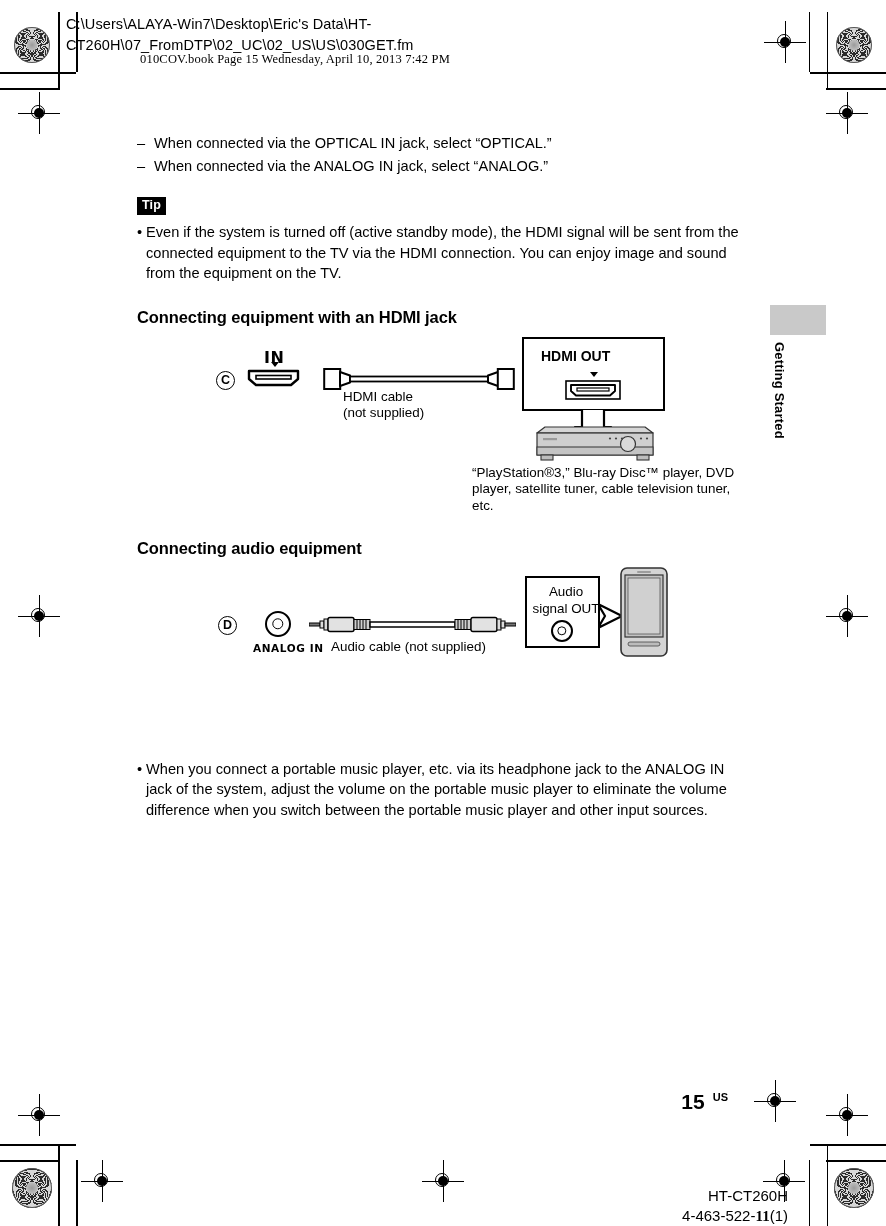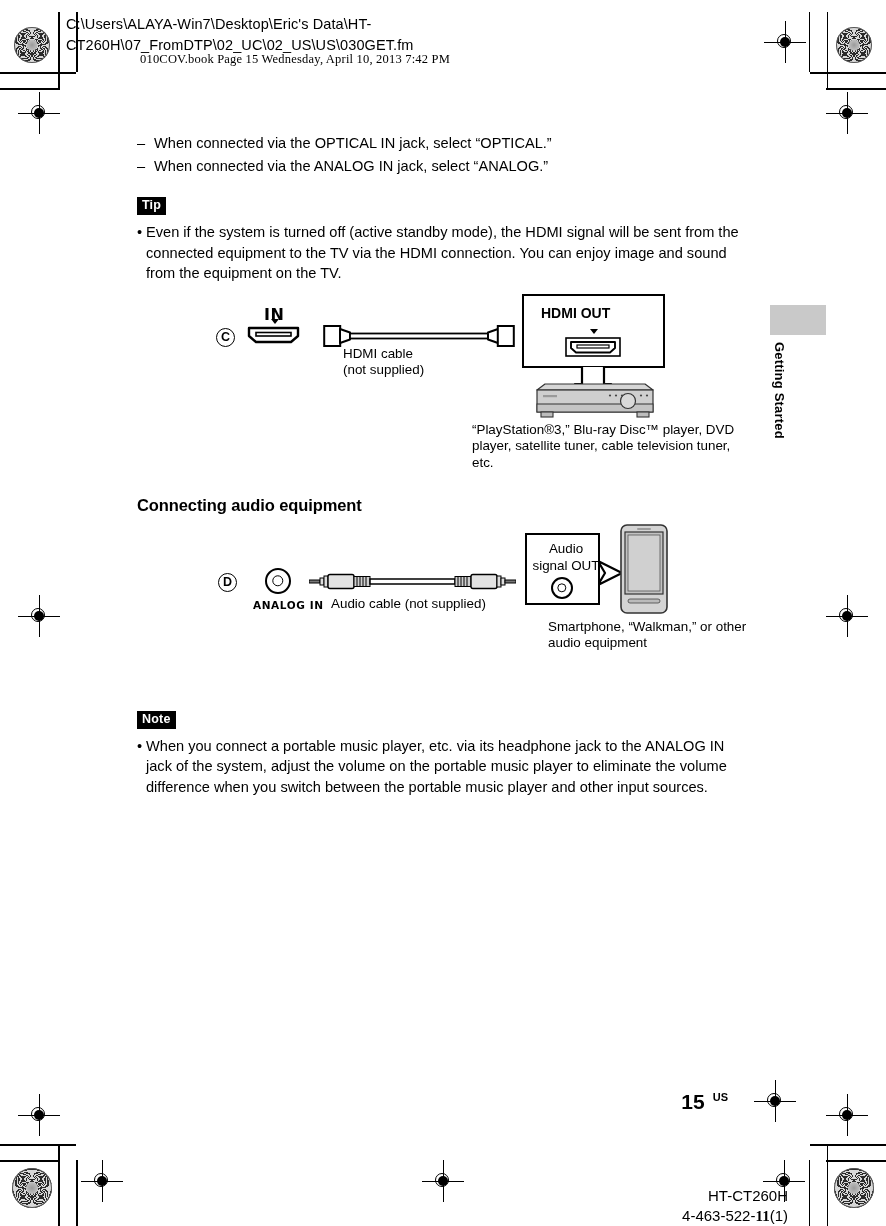--- a/index.html
+++ b/index.html
@@ -193,20 +193,21 @@
 
     <div style="height:18px;"></div>
     <div>
       <span class="taglabel">Tip</span>
     </div>
     <div class="bullet" style="margin-top:7px;">
       <span class="bdot">•</span>
       <span class="btxt">Even if the system is turned off (active standby mode), the HDMI signal will be sent from the connected equipment to the TV via the HDMI connection. You can enjoy image and sound from the equipment on the TV.</span>
     </div>
 
+    <h2 class="sec" style="margin-top:24px;">Connecting equipment with an HDMI jack</h2>
 
     <div class="diagram" style="height:200px;margin-top:6px;">
 
       <div class="circled" style="left:79px;top:38px;">C</div>
 
       <div style="position:absolute;left:127px;top:15px;font-size:16px;font-weight:bold;font-family:'DejaVu Sans',sans-serif;letter-spacing:.5px;">IN</div>
       <div class="tri" style="left:134px;top:29px;"></div>
       <svg class="hdmiport" style="left:110px;top:36px;" width="53" height="18" viewBox="0 0 53 18">
         <path d="M2 2 H51 V10 L44 16 H9 L2 10 Z" fill="#fff" stroke="#000" stroke-width="2.4" stroke-linejoin="round"></path>
         <rect x="9" y="6.5" width="35" height="3.5" fill="#fff" stroke="#000" stroke-width="1.6"></rect>
@@ -298,27 +299,23 @@
       </svg>
 
       <svg style="position:absolute;left:482px;top:0px;" width="50" height="92" viewBox="0 0 50 92">
         <rect x="2" y="2" width="46" height="88" rx="6" fill="#d4d4d4" stroke="#333" stroke-width="1.6"></rect>
         <rect x="6" y="9" width="38" height="62" fill="#c2c2c2" stroke="#333" stroke-width="1.2"></rect>
         <rect x="9" y="12" width="32" height="56" fill="#d0d0d0" stroke="#555" stroke-width="0.8"></rect>
         <rect x="9" y="76" width="32" height="4" rx="2" fill="#bbb" stroke="#444" stroke-width="0.8"></rect>
         <rect x="18" y="5" width="14" height="2" rx="1" fill="#9d9d9d"></rect>
       </svg>
 
-      <div class="lbl" style="left:411px;top:96px;width:220px;">Smartphone, “Walkman,” or other audio equipment</div>
     </div>
 
     <div style="height:6px;"></div>
-    <div>
-      <span class="taglabel">Note</span>
-    </div>
     <div class="bullet" style="margin-top:7px;">
       <span class="bdot">•</span>
       <span class="btxt">When you connect a portable music player, etc. via its headphone jack to the ANALOG IN jack of the system, adjust the volume on the portable music player to eliminate the volume difference when you switch between the portable music player and other input sources.</span>
     </div>
   </div>
 
   <div class="tabgrey" style="left: 770px; top: 305px; width: 56px; height: 30px; background: rgb(201, 201, 201);"></div>
   <div class="tabtext" style="left:772px;top:342px;">Getting Started</div>
 
   <div class="pageno" style="right: 158px; top: 1090px;">

